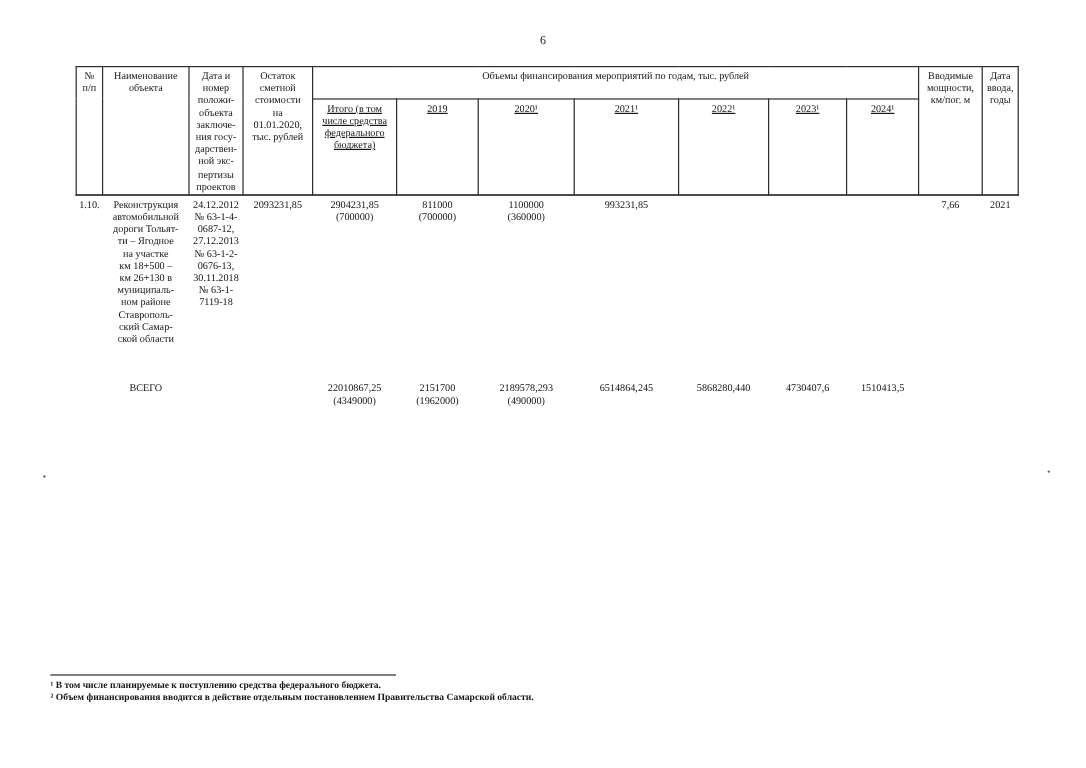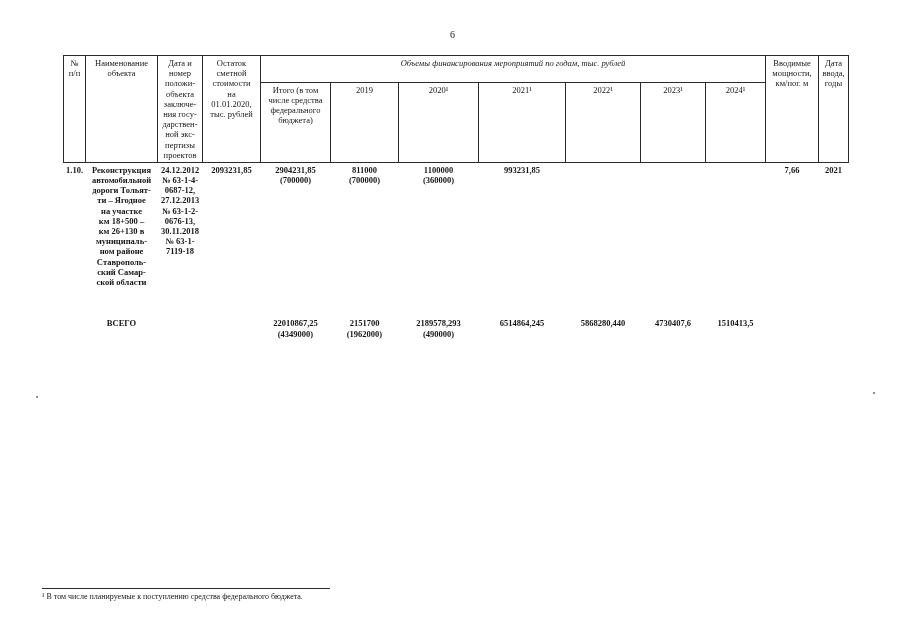--- a/index.html
+++ b/index.html
@@ -22,29 +22,29 @@
   }
   .doc-table th, .doc-table td {
     font-weight:normal;
     vertical-align:top;
     text-align:center;
     padding:2px 2px;
     white-space:pre-line;
     overflow:hidden;
   }
   .doc-table thead th { border:1px solid #2b2b2b; }
-  .doc-table tbody td { border:none;font-weight:bold; }
-  .financing-head { vertical-align:middle; height:26px;font-style:italic; }
-  .years-row th { height:78px; }
+  .doc-table tbody td { border:none; }
+  .financing-head { vertical-align:middle; height:26px; }
+  .years-row th { height:78px;text-decoration:underline; }
   .data-row td { height:152px; }
   .cell-left { text-align:left; }
   .total-row td { padding-top:4px; }
   .footnotes {
-    position:absolute; left:42px; top:588px; width:830px;
-    font-size:8px; line-height:1.25;
+    position:absolute; left:42px; top:562px; width:830px;
+    font-size:8px; line-height:1.25;font-weight:bold;
   }
   .footnote-sep {
     width:288px; height:0;
     border-top:1px solid #2b2b2b;
     margin-bottom:3px;
   }
   .speck {
     position:absolute; width:2px; height:2px;
     background:#6a6a6a; border-radius:50%;
   }
@@ -170,16 +170,17 @@
       <td>1510413,5</td>
       <td></td>
       <td></td>
     </tr>
   </tbody>
 </table>
 
 <div class="footnotes">
   <div class="footnote-sep"></div>
   <div>¹ В том числе планируемые к поступлению средства федерального бюджета.</div>
+  <div>² Объем финансирования вводится в действие отдельным постановлением Правительства Самарской области.</div>
 </div>
 
 <div class="speck speck-1"></div>
 <div class="speck speck-2"></div>
 
 </body></html>

